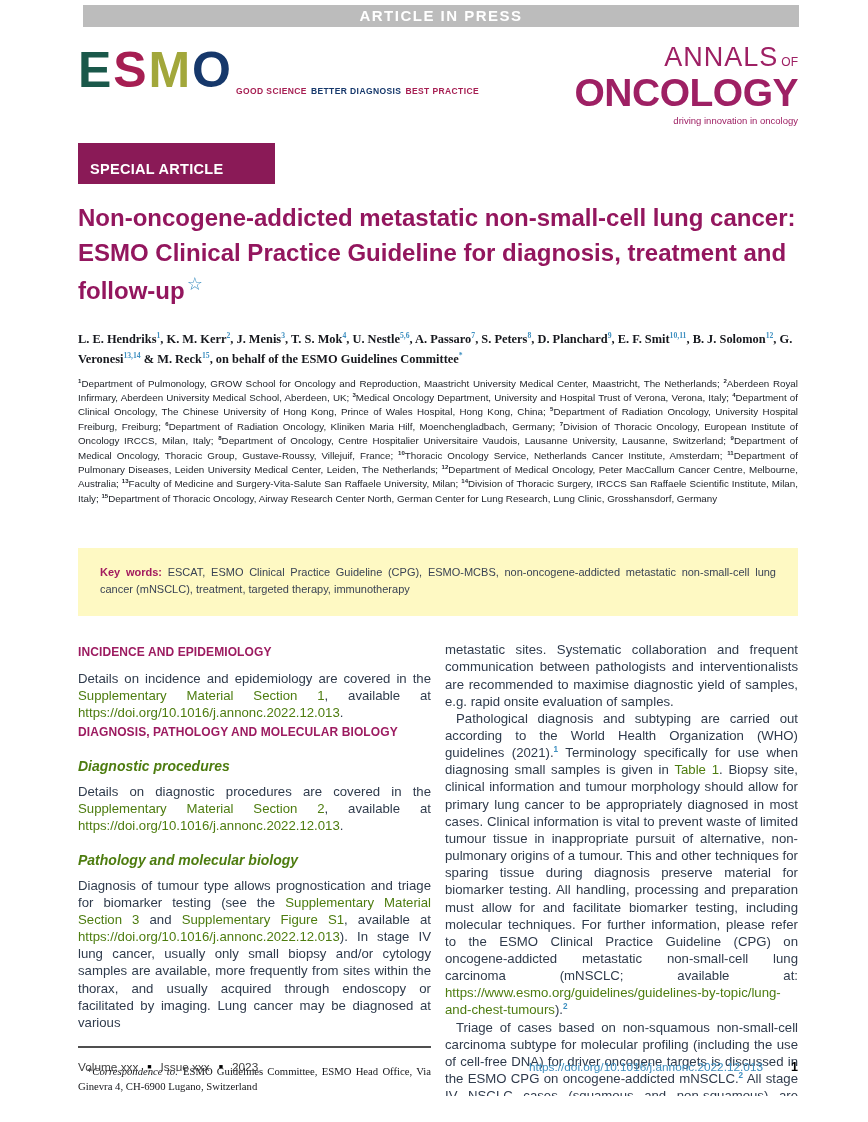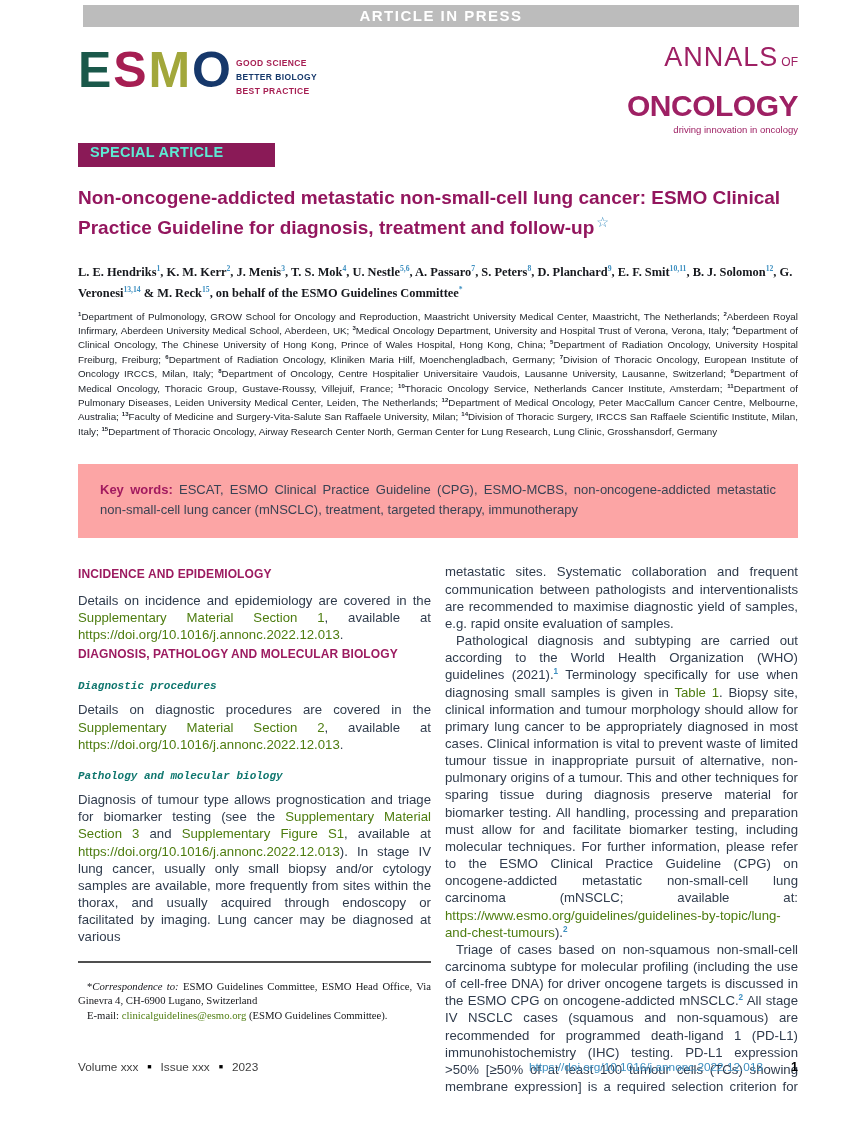--- a/index.html
+++ b/index.html
@@ -8,49 +8,49 @@
 
   
   .banner{margin:5px 69px 0 83px;height:22px;background:#bcbcbc;color:#ffffff;
           font-weight:bold;font-size:15px;letter-spacing:1.5px;text-align:center;line-height:22px;}
 
   
   .logo-row{display:flex;justify-content:space-between;align-items:flex-start;margin:17px 70px 0 78px;height:72px;}
   .esmo{display:flex;align-items:flex-end;gap:11px;}
   .esmo-letters{font-size:50px;font-weight:800;letter-spacing:-6px;line-height:52px;}
   .esmo-letters span{display:inline-block;}
-  .esmo-tagline{margin-top:7px;display:flex;flex-direction:column;gap:4px;
+  .esmo-tagline{margin-top:7px;display:flex;gap:4px;
                 font-size:8.5px;font-weight:bold;letter-spacing:0.4px;}
   .annals{text-align:right;line-height:1;}
   .annals-l1{font-size:27px;font-weight:400;letter-spacing:1px;}
   .annals-of{font-size:12px;margin-left:3px;letter-spacing:0;margin-top:31px;}
-  .annals-l2{font-size:30px;font-weight:800;letter-spacing:-0.5px;margin-top:20px;}
+  .annals-l2{font-size:39px;font-weight:800;letter-spacing:-0.5px;margin-top:2px;}
   .annals-tag{font-size:9.5px;margin-top:4px;font-weight:400;}
 
   
-  .badge{display:inline-block;margin:27px 0 0 78px;background:#8a1a57;color:#5eead4;
-         font-weight:bold;font-size:14.5px;letter-spacing:0.3px;padding:1px 52px 7px 12px;}
-  .title{margin:17px 70px 0 78px;color:#93165e;font-size:19px;font-weight:bold;line-height:1.45;}
+  .badge{display:inline-block;margin:27px 0 0 78px;background:#8a1a57;color:#ffffff;
+         font-weight:bold;font-size:14.5px;letter-spacing:0.3px;padding:18px 52px 7px 12px;}
+  .title{margin:17px 70px 0 78px;color:#93165e;font-size:24px;font-weight:bold;line-height:1.45;}
   .title-star{color:#3d8fc0;font-size:0.75em;vertical-align:super;margin-left:2px;font-weight:normal;}
 
   
   .authors{margin:21px 70px 0 78px;font-size:12.4px;font-weight:bold;color:#16181d;line-height:1.62;font-family:Liberation Serif, serif;}
   .affiliations{margin:7px 70px 0 78px;font-size:9.8px;line-height:1.47;color:#1c2027;
                 text-align:justify;}
   .available{margin:25px 0 0 126px;font-family:"Liberation Serif",serif;font-size:12px;color:#15161a;}
 
   
-  .keywords{margin:25px 70px 0 78px;background:#fca5a5;padding:16px 22px 18px;
-            font-size:13px;line-height:1.55;color:#3a4354;text-align:justify;}
+  .keywords{margin:42px 70px 0 78px;background:#fef9c3;padding:16px 22px 18px;
+            font-size:11px;line-height:1.55;color:#3a4354;text-align:justify;}
 
   
   .columns{display:flex;gap:14px;margin:25px 70px 0 78px;}
   .col{width:353px;text-align:justify;font-size:13.2px;line-height:1.3;color:#2f3b4c;}
   .sec-h{color:#9c1b60;font-size:12px;font-weight:bold;margin:4px 0 9px;letter-spacing:0.1px;}
-  .sub-h{color:#0f766e;font-size:11px;font-weight:bold;font-style:italic;margin:16px 0 8px;font-family:Liberation Mono, monospace;}
+  .sub-h{color:#4d7c0f;font-size:14px;font-weight:bold;font-style:italic;margin:16px 0 8px;}
   .body-p{margin:0;}
   .body-p.ind{text-indent:11px;}
 
   
   .sg.link{color:#4d7c0f;text-decoration:none;overflow-wrap:anywhere;cursor:pointer;}
   .sg.suplink{color:#3d8fc0;vertical-align:super;font-size:0.62em;line-height:0;text-decoration:none;font-weight:bold;cursor:pointer;}
   .sg.sup{vertical-align:super;font-size:0.62em;line-height:0;font-weight:bold;}
   .sg.i{font-style:italic;}
   .sg.kw{color:#a21a5f;font-weight:bold;}
   .sg.sq{font-size:7px;vertical-align:2px;margin:0 9px;color:#000;}
@@ -81,21 +81,21 @@
   <div class="logo-row">
     <div class="esmo">
       <div class="esmo-letters">
         <span style="color:#1a584a">E</span>
         <span style="color:#a61e52">S</span>
         <span style="color:#a2a73b">M</span>
         <span style="color:#16386b">O</span>
       </div>
       <div class="esmo-tagline">
         <span style="color:#a61e52">GOOD SCIENCE</span>
-        <span style="color:#16386b">BETTER BIOLOGY</span>
+        <span style="color:#16386b">BETTER DIAGNOSIS</span>
         <span style="color:#a61e52">BEST PRACTICE</span>
       </div>
     </div>
     <div class="annals" style="color:#9e2064">
       <div class="annals-l1"><span>ANNALS</span><span class="annals-of">OF</span></div>
       <div class="annals-l2">ONCOLOGY</div>
       <div class="annals-tag">driving innovation in oncology</div>
     </div>
   </div>
 

